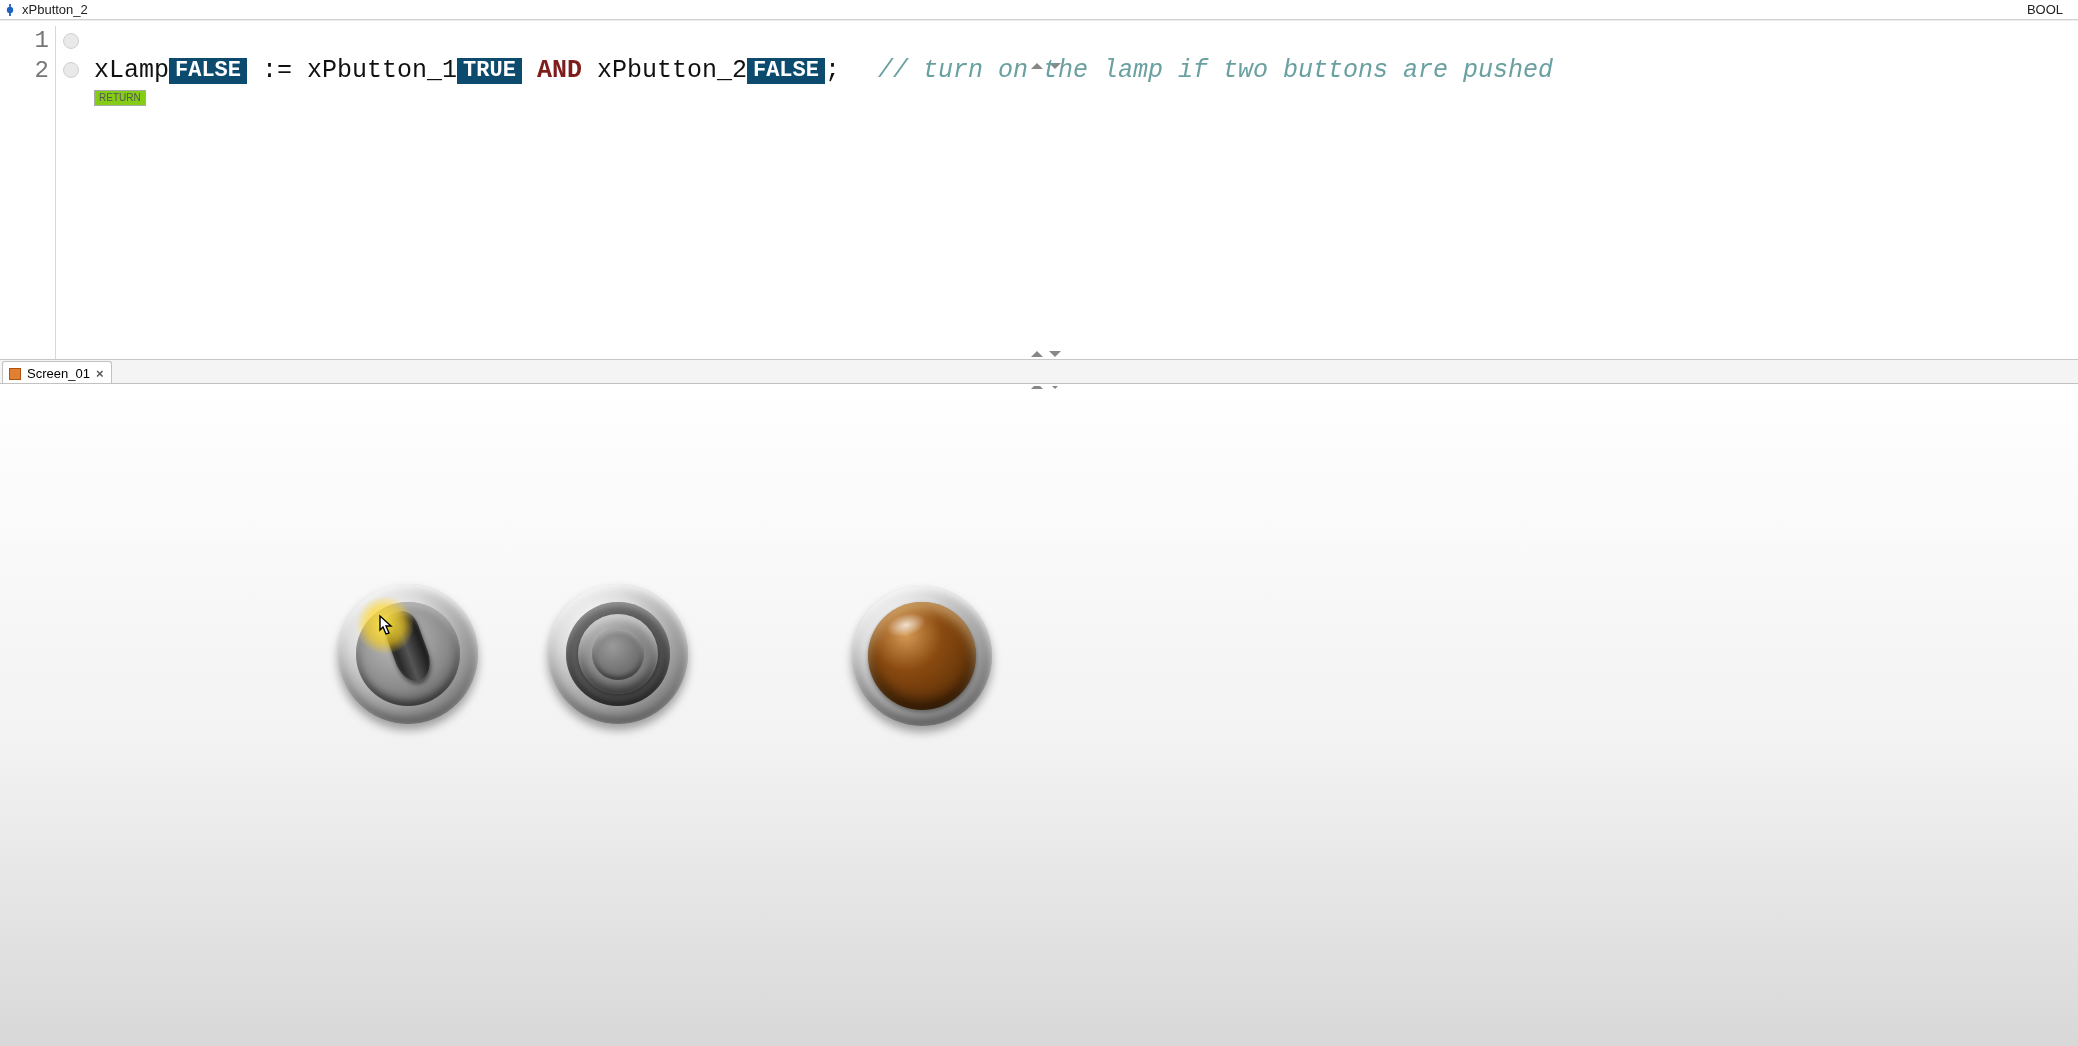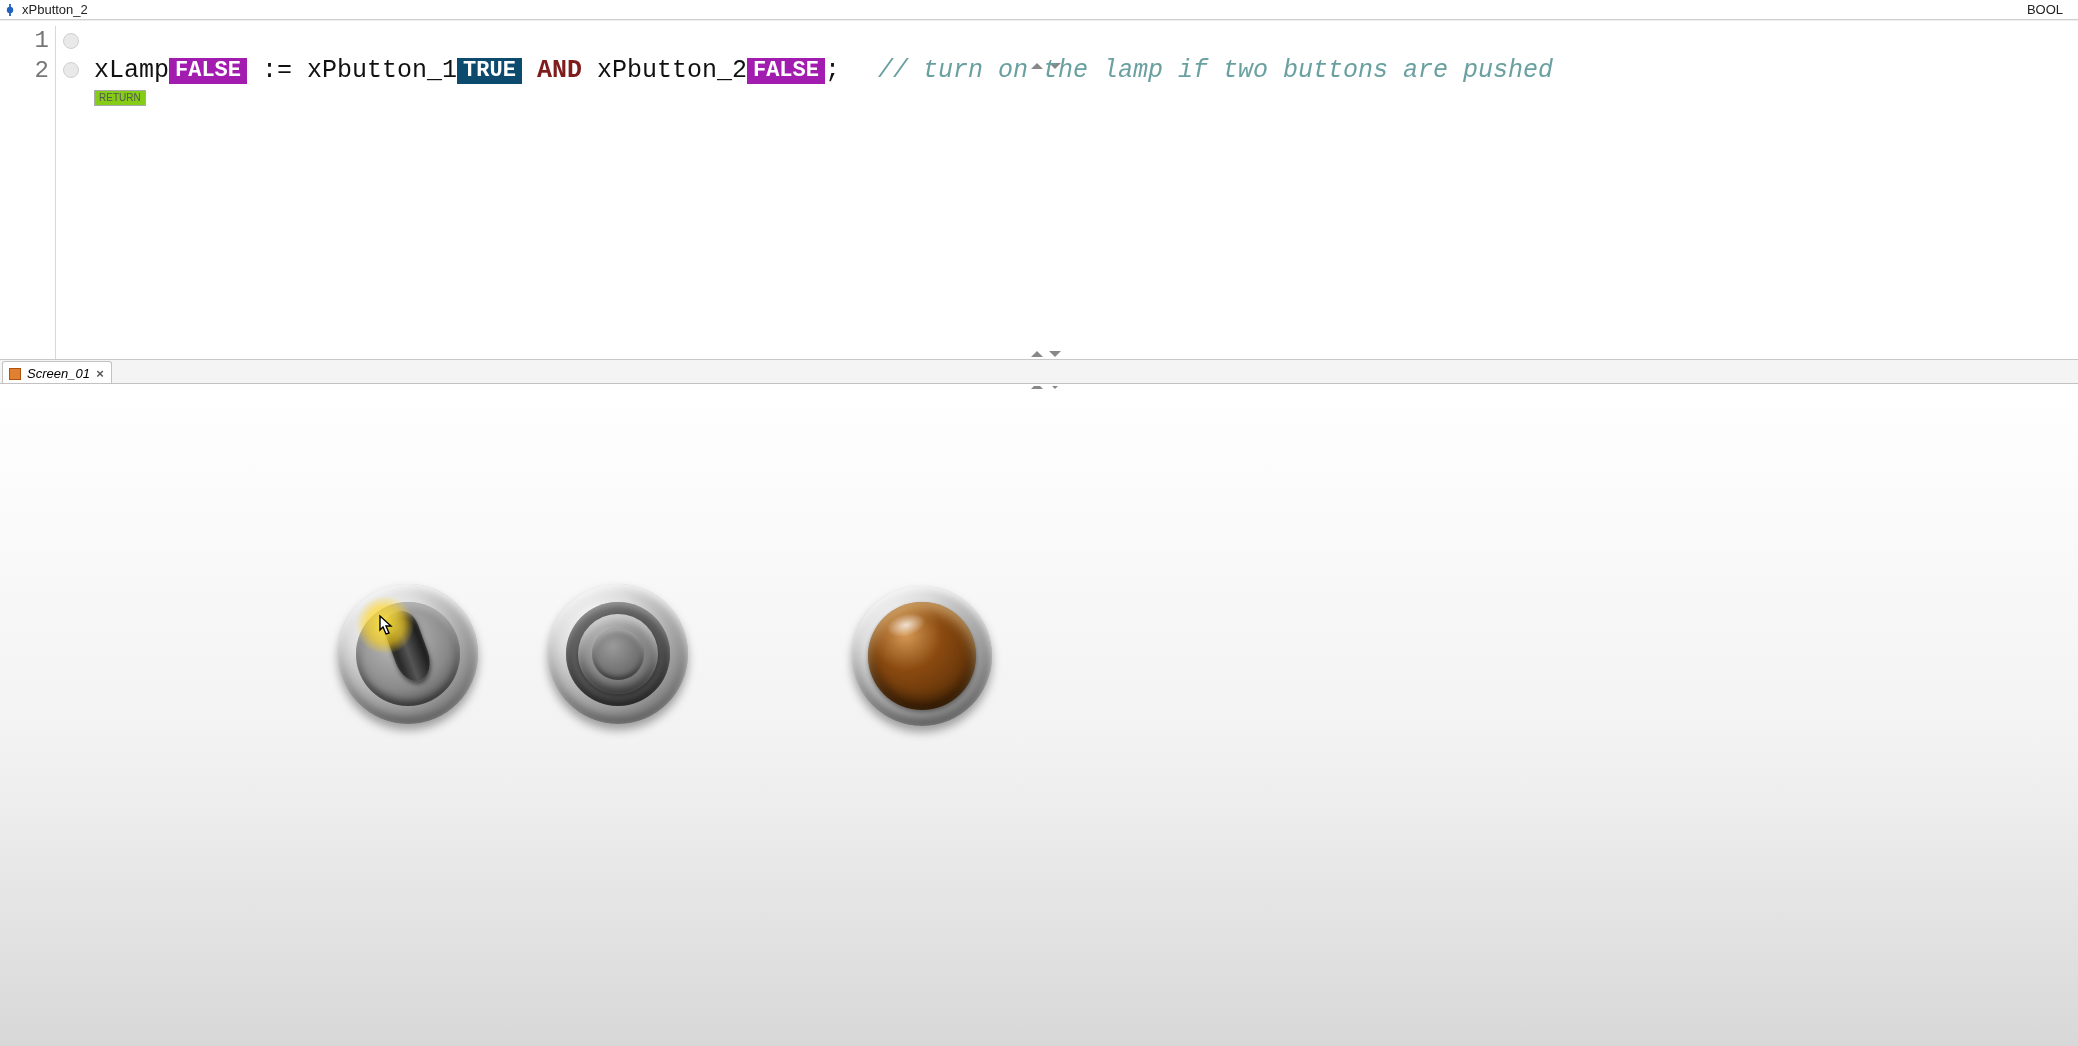--- a/index.html
+++ b/index.html
@@ -63,21 +63,21 @@
   .tok-id   { color:#111;text-align:center; }
   .tok-pill {
     display:inline-block;
     color:#fff;
     padding:0 6px;
     font-weight:bold;
     font-size:22px;
     line-height:26px;
     vertical-align:1px;
   }
-  .pill-black { background:#a21caf; }
+  .pill-black { background:#0c4a6e; }
   .pill-blue  { background:#0c4a6e; }
   .tok-op  { color:#111; }
   .tok-kw  { color:#7f1d1d; font-weight:bold; }
   .tok-cmt { color:#6aa0a0; font-style:italic;margin-left:8px; }
   .ret-chip{
     display:inline-block;
     background:#84cc16;
     border:1px solid #aaa;
     color:#555;
     font-size:10px;
@@ -110,21 +110,20 @@
 
   
   .tabstrip {
     height:24px;
     background:#f4f4f4;
     border-bottom:1px solid #c2c2c2;
     display:flex;
     align-items:flex-end;
     padding-left:2px;
     font-size:13px;
-    font-style:italic;
   }
   .tab {
     height:22px;
     background:#fff;
     border:1px solid #c2c2c2;
     border-bottom:none;
     border-radius:3px 3px 0 0;
     padding:2px 8px 0 6px;
     display:flex; align-items:center;
     gap:6px;

